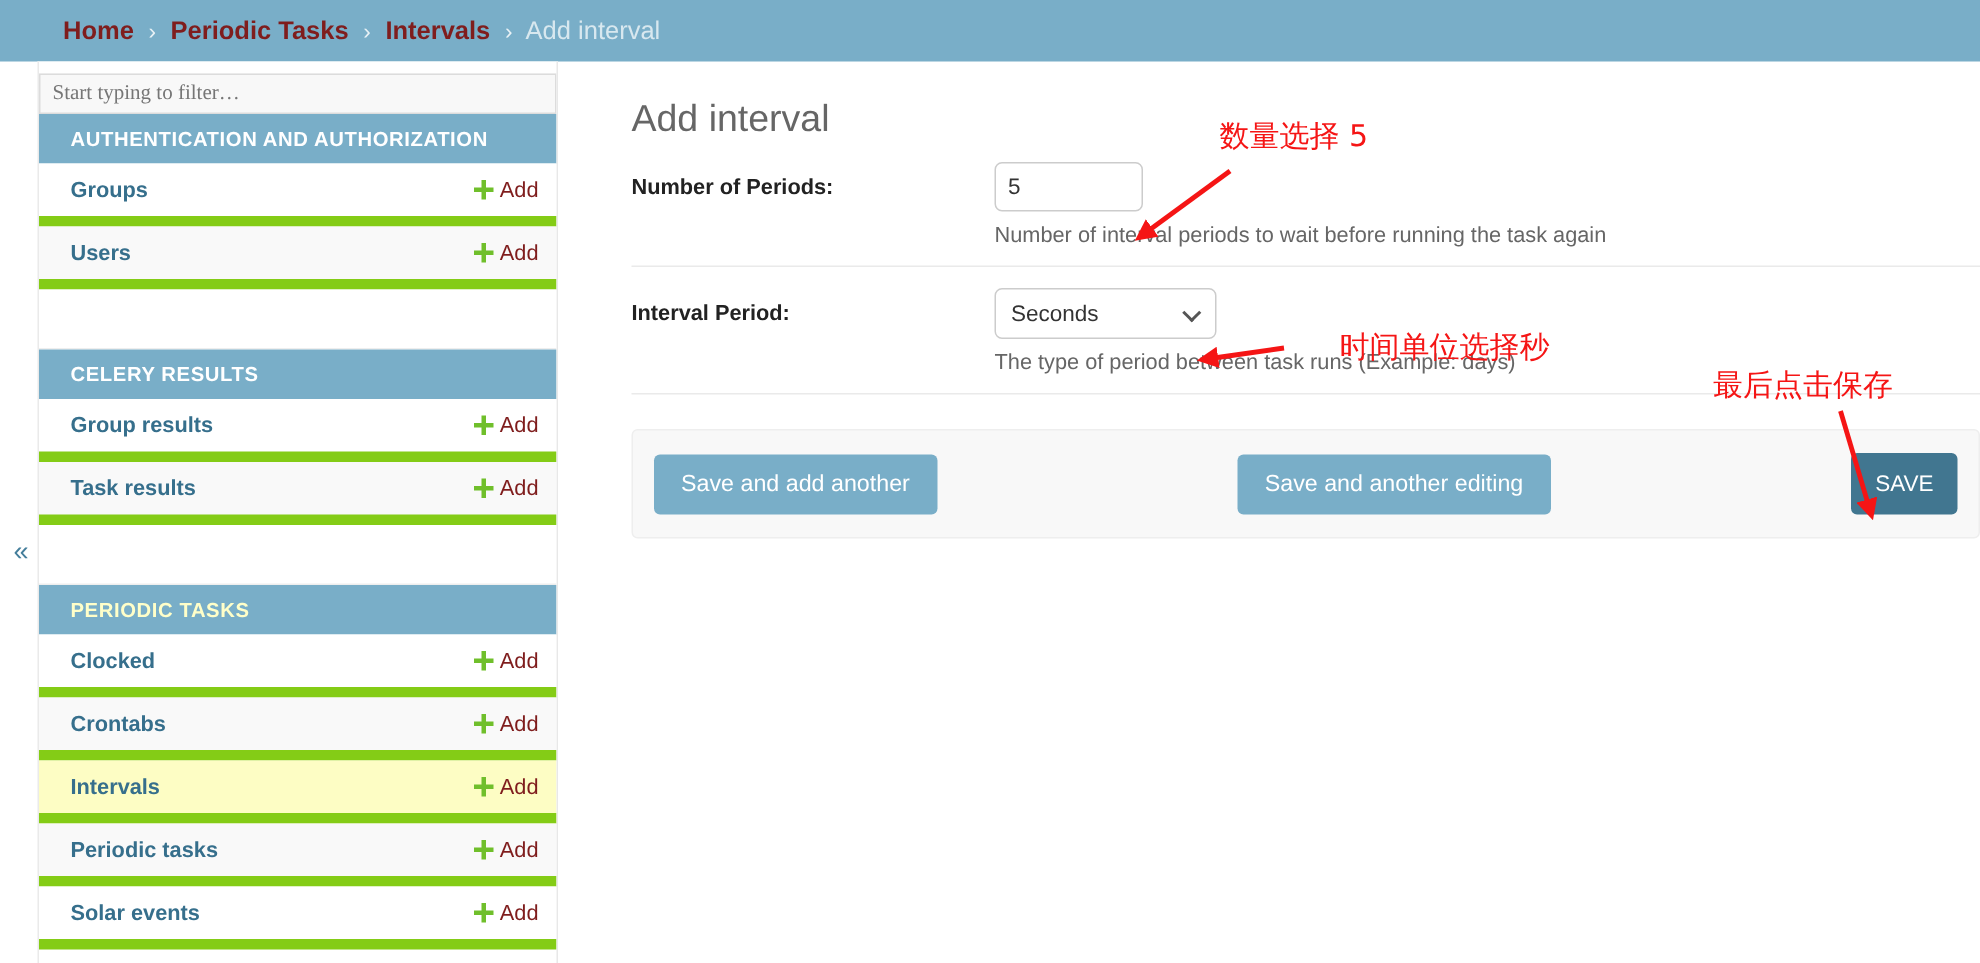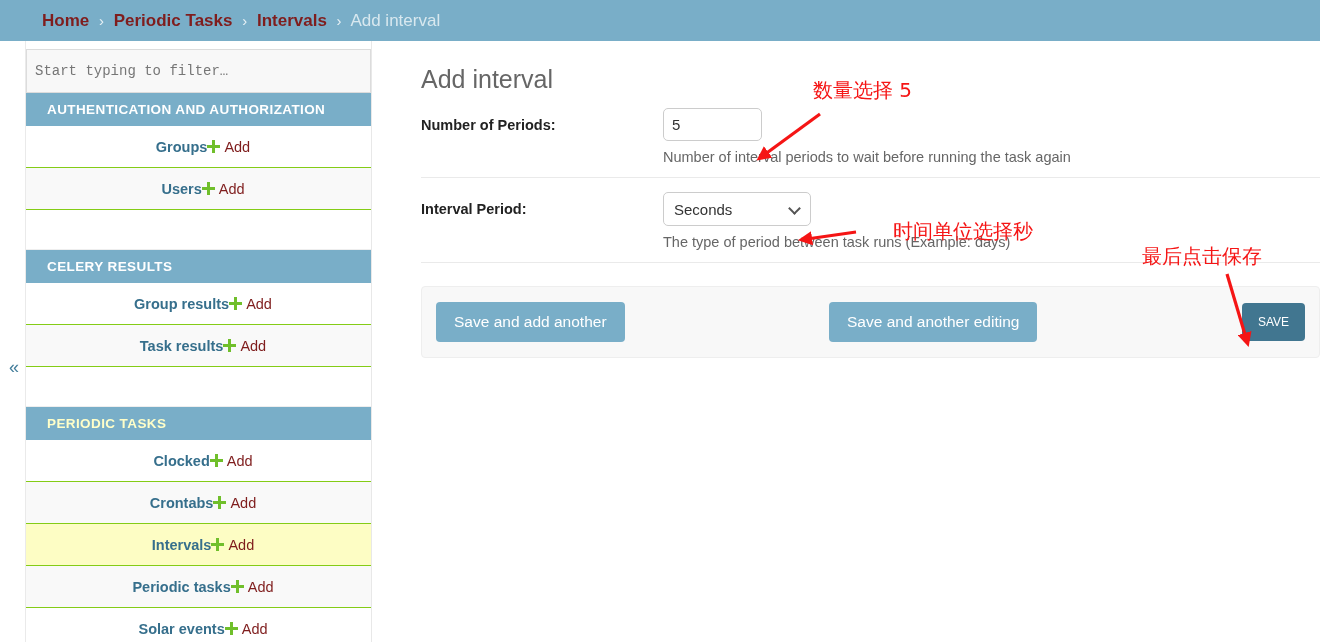--- a/index.html
+++ b/index.html
@@ -28,40 +28,40 @@
     position: absolute; left: 25px; top: 41px;
     width: 347px; height: 601px;
     background: #ffffff;
     border-right: 1px solid #e8e8e8;
     border-left: 1px solid #eaeaea;
     overflow: hidden;
   }
   .filter-wrap { padding: 8px 0 0 0; }
   #nav-filter {
     display: block; width: 345px; height: 27px;
-    margin: 0; padding: 21px 8px;
+    margin: 0; padding: 4px 8px;
     border: 1px solid #dcdcdc; background: #f8f8f8;
-    font-family: Liberation Mono, monospace;
+    font-family: Liberation Serif, serif;
     font-size: 14px; color: #333; outline: none;
   }
   #nav-filter::placeholder { color: #767676; }
 
   .app-header {
     background: #79aec8; color: #ffffff;
     font-size: 13.5px; font-weight: bold; letter-spacing: .4px;
     text-transform: uppercase;
     padding: 9px 0 9px 21px;
   }
   .app-header.current { color: #ffffc9; }
 
   .model-row {
-    display: flex; align-items: center; justify-content: center;
+    display: flex; align-items: center; justify-content: space-between;
     padding: 0 12px 0 21px;
     height: 42px;
-    border-bottom: 1px solid #84cc16;
+    border-bottom: 7px solid #84cc16;
     background: #ffffff;
   }
   .model-row.odd { background: #f9f9f9; }
   .model-row.selected { background: #fdfdc4; }
   .model-link {
     color: #366f8c; font-size: 14.5px; font-weight: bold; text-decoration: none;
   }
   .addlink { display: flex; align-items: center; gap: 4px; text-decoration: none; }
   .plus-icon {
     position: relative; display: inline-block;
@@ -143,21 +143,21 @@
   .btn {
     border: none; border-radius: 4px;
     font-family: "Liberation Sans", sans-serif;
     color: #ffffff; cursor: pointer;
   }
   .btn-default {
     background: #79aec8; font-size: 15.5px;
     padding: 11px 18px;
   }
   .btn-primary {
-    background: #417690; font-size: 12px; font-weight: normal;
+    background: #417690; font-size: 15px; font-weight: normal;
     padding: 12px 16px; text-transform: uppercase;
   }
 
   
   .annot {
     position: absolute;
     color: #f51515; font-size: 20px; white-space: nowrap;
     font-family: "DejaVu Sans", sans-serif;
   }
   #annot-svg {

